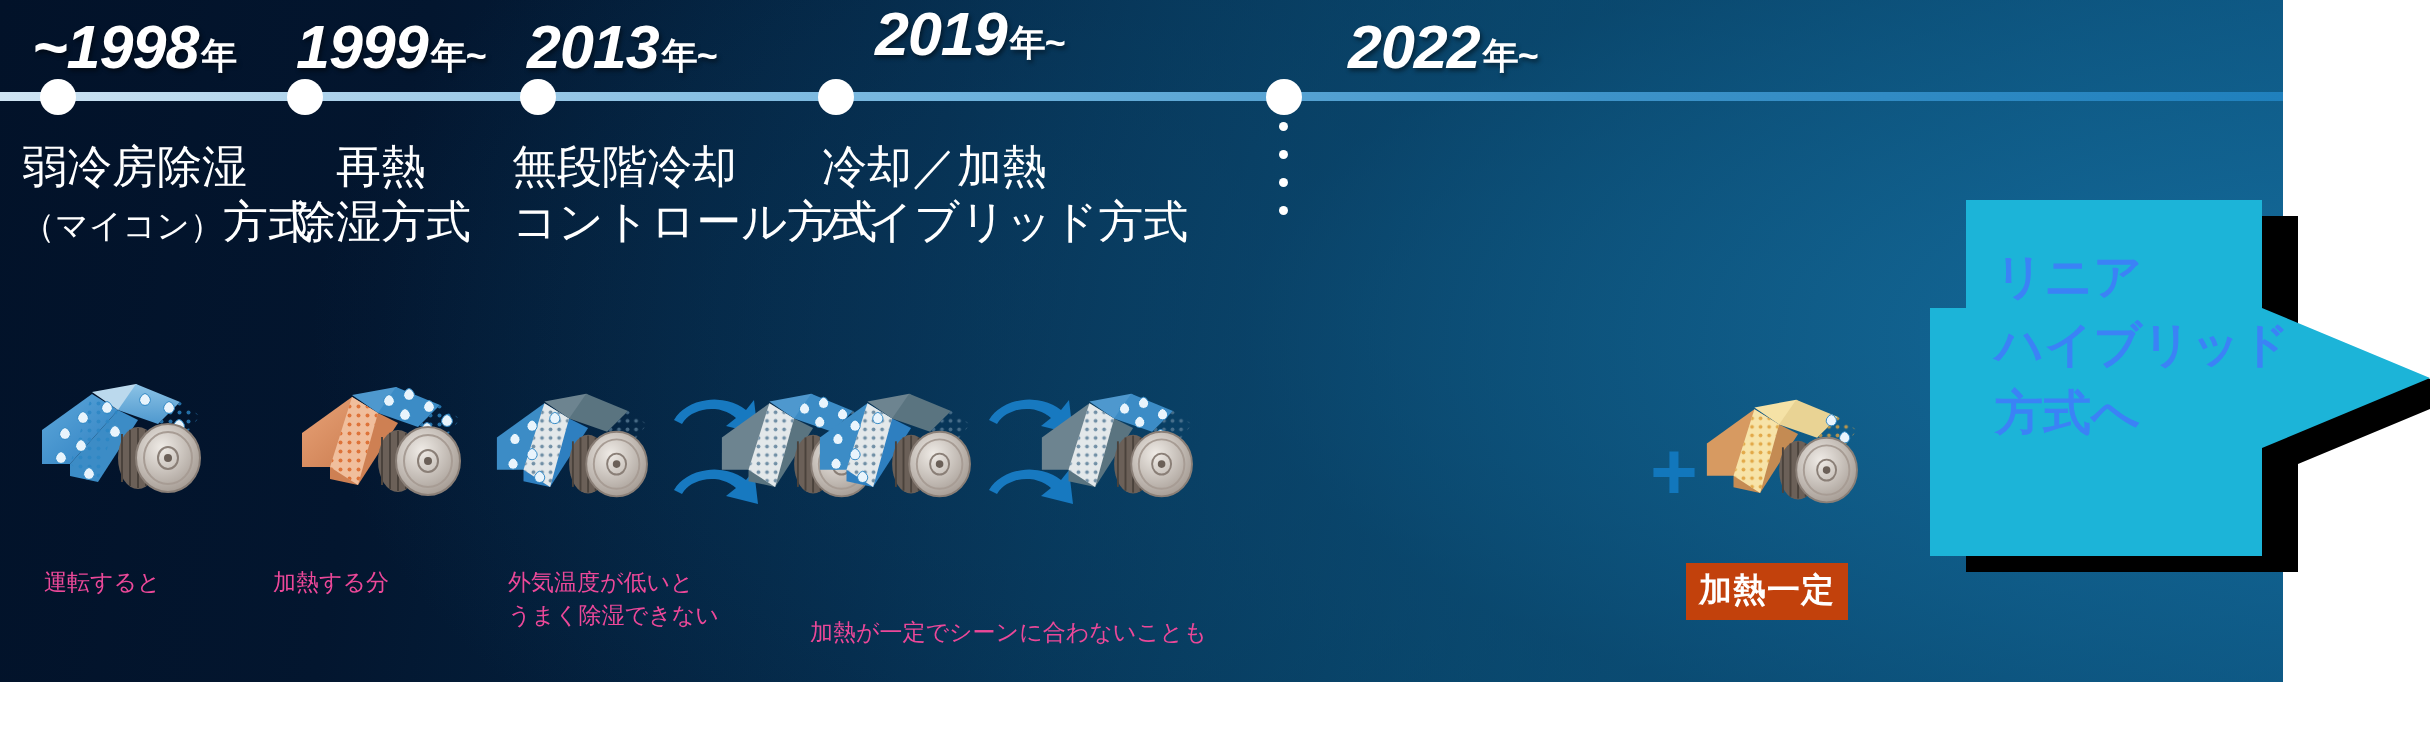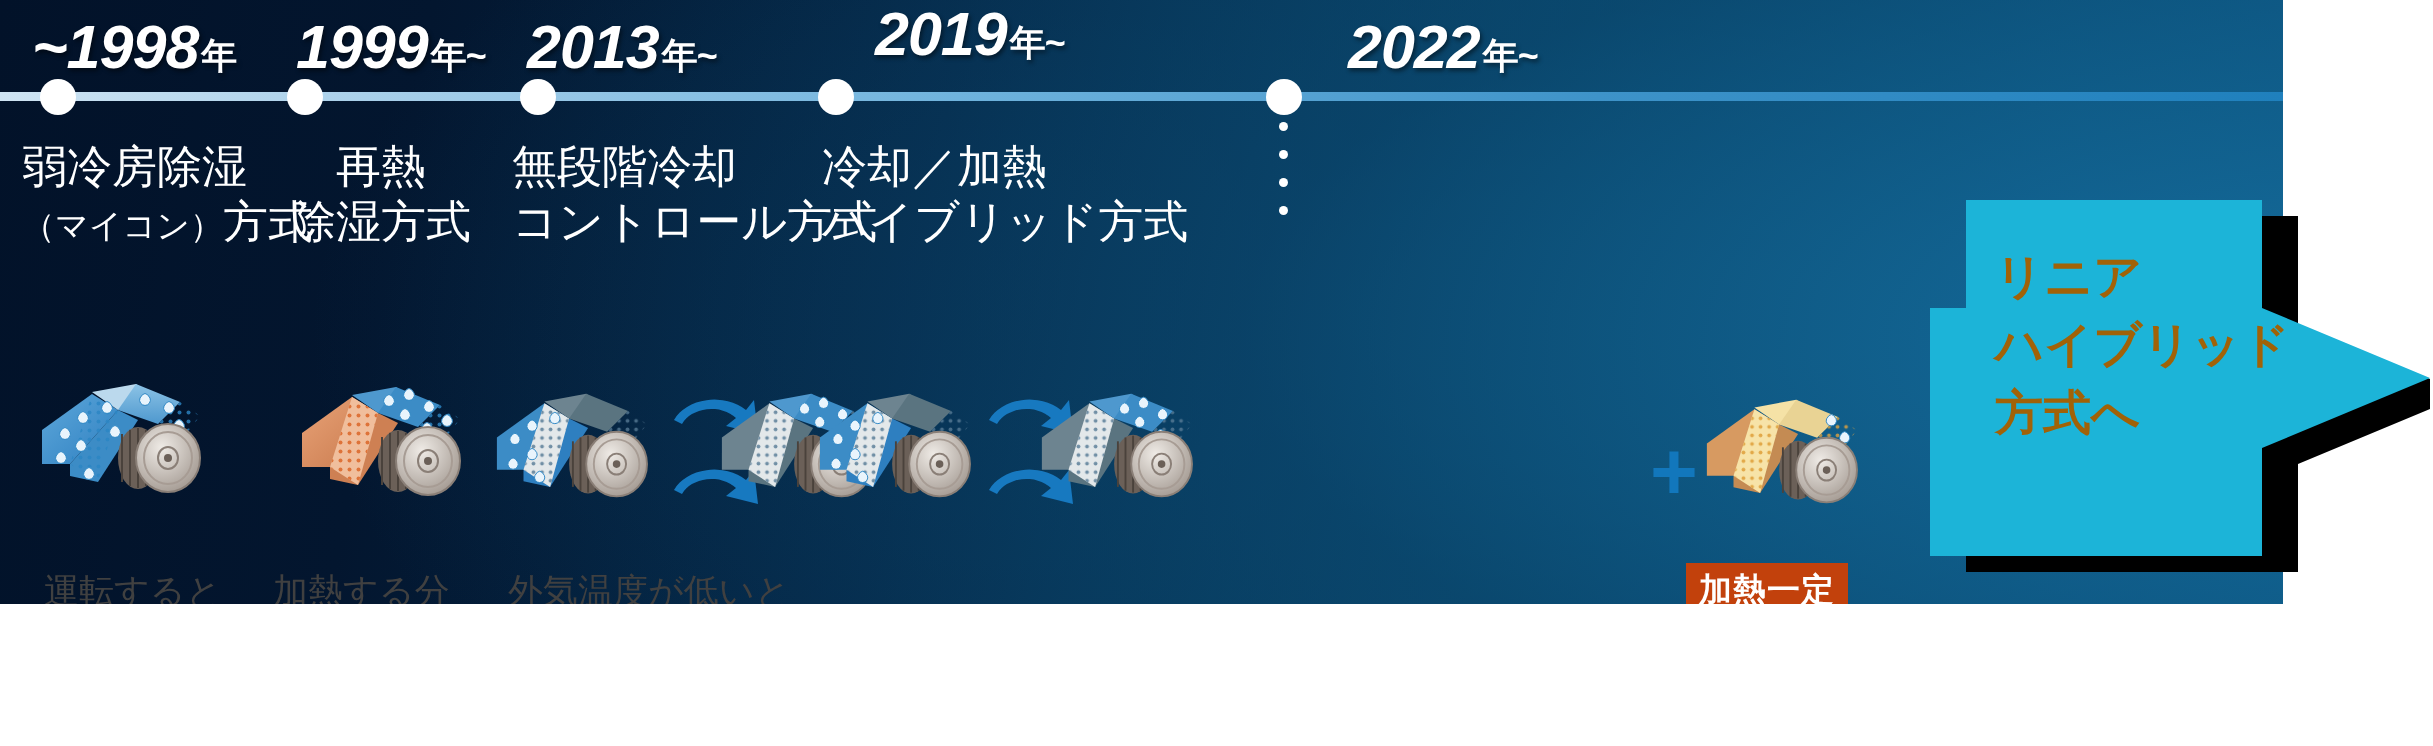--- a/index.html
+++ b/index.html
@@ -1,21 +1,21 @@
 <!DOCTYPE html>
 <html><head>
 <meta charset="utf-8">
 <style>
   html,body{margin:0;padding:0;background:#ffffff;}
   body{font-family:"Liberation Sans","DejaVu Sans",sans-serif;}
 
   #stage{
     position:relative;
     width:2433px;
-    height:604px;
+    height:682px;
     overflow:hidden;
     background:#ffffff;
   }
 
   
   #panel{
     position:absolute;
     left:0; top:0;
     width:2283px;
     height:746px;
@@ -70,23 +70,23 @@
     line-height:1.22;
     white-space:nowrap;
     z-index:5;
     margin-top:12px;
   }
   .title .sm{font-size:33px;}
 
   
   .caption{
     position:absolute;
-    color:#404040;
+    color:#ec4899;
     font-family:"Liberation Sans","DejaVu Sans",sans-serif;
-    font-size:35px;
+    font-size:23px;
     line-height:1.42;
     white-space:nowrap;
     z-index:5;
   }
 
   
   #badge{
     position:absolute;
     left:1686px; top:563px;
     background:#c2410c;
@@ -98,21 +98,21 @@
     z-index:6;
     white-space:nowrap;
   }
 
   
   #arrow-wrap{position:absolute;left:1930px;top:200px;width:500px;height:380px;z-index:7;}
   #arrow-wrap svg{display:block;}
   .arrow-text{
     position:absolute;
     left:1995px; top:243px;
-    color:#a16207;
+    color:#3b82f6;
     font-weight:bold;
     font-size:48px;
     line-height:1.42;
     z-index:8;
     white-space:nowrap;
     text-align:left;
   }
 
   
   .unit{position:absolute;z-index:3;}

